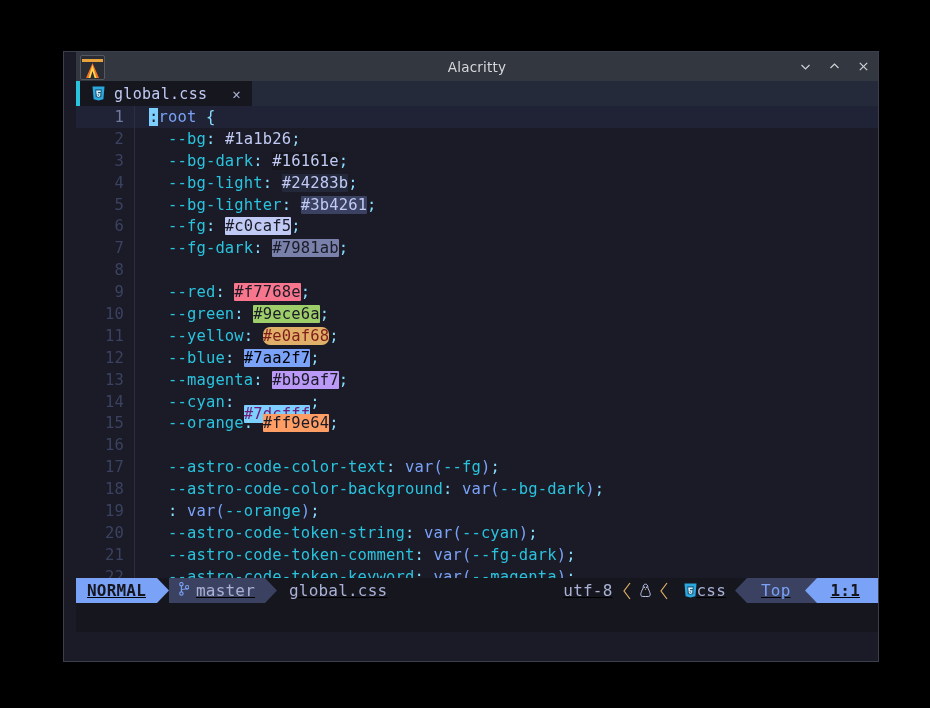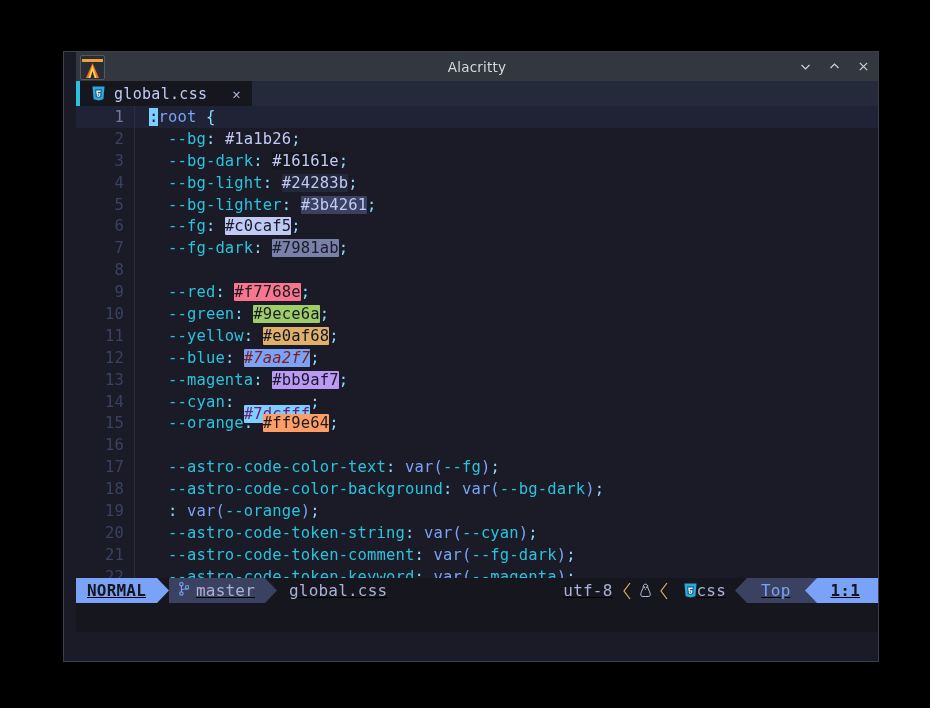--- a/index.html
+++ b/index.html
@@ -309,22 +309,22 @@
       <div class="line current"><div class="lnum">1</div><div class="gutter-sep"></div><div class="code"><span class="cursor">:</span><span class="sel">root</span><span class="plain"> </span><span class="punc">{</span></div></div>
       <div class="line"><div class="lnum">2</div><div class="gutter-sep"></div><div class="code"><span class="plain">  </span><span class="prop">--bg</span><span class="punc">: </span><span class="plain swatch" style="background: rgb(26, 27, 38); color: rgb(192, 202, 245);">#1a1b26</span><span class="punc">;</span></div></div>
       <div class="line"><div class="lnum">3</div><div class="gutter-sep"></div><div class="code"><span class="plain">  </span><span class="prop">--bg-dark</span><span class="punc">: </span><span class="plain swatch" style="background: rgb(22, 22, 30); color: rgb(192, 202, 245);">#16161e</span><span class="punc">;</span></div></div>
       <div class="line"><div class="lnum">4</div><div class="gutter-sep"></div><div class="code"><span class="plain">  </span><span class="prop">--bg-light</span><span class="punc">: </span><span class="plain swatch" style="background: rgb(36, 40, 59); color: rgb(192, 202, 245);">#24283b</span><span class="punc">;</span></div></div>
       <div class="line"><div class="lnum">5</div><div class="gutter-sep"></div><div class="code"><span class="plain">  </span><span class="prop">--bg-lighter</span><span class="punc">: </span><span class="plain swatch" style="background: rgb(59, 66, 97); color: rgb(192, 202, 245);">#3b4261</span><span class="punc">;</span></div></div>
       <div class="line"><div class="lnum">6</div><div class="gutter-sep"></div><div class="code"><span class="plain">  </span><span class="prop">--fg</span><span class="punc">: </span><span class="plain swatch" style="background: rgb(192, 202, 245); color: rgb(26, 27, 38);">#c0caf5</span><span class="punc">;</span></div></div>
       <div class="line"><div class="lnum">7</div><div class="gutter-sep"></div><div class="code"><span class="plain">  </span><span class="prop">--fg-dark</span><span class="punc">: </span><span class="plain swatch" style="background: rgb(121, 129, 171); color: rgb(26, 27, 38);">#7981ab</span><span class="punc">;</span></div></div>
       <div class="line"><div class="lnum">8</div><div class="gutter-sep"></div><div class="code"></div></div>
       <div class="line"><div class="lnum">9</div><div class="gutter-sep"></div><div class="code"><span class="plain">  </span><span class="prop">--red</span><span class="punc">: </span><span class="plain swatch" style="background: rgb(247, 118, 142); color: rgb(26, 27, 38);">#f7768e</span><span class="punc">;</span></div></div>
       <div class="line"><div class="lnum">10</div><div class="gutter-sep"></div><div class="code"><span class="plain">  </span><span class="prop">--green</span><span class="punc">: </span><span class="plain swatch" style="background: rgb(158, 206, 106); color: rgb(26, 27, 38);">#9ece6a</span><span class="punc">;</span></div></div>
-      <div class="line"><div class="lnum">11</div><div class="gutter-sep"></div><div class="code"><span class="plain">  </span><span class="prop">--yellow</span><span class="punc">: </span><span class="plain swatch" style="background: rgb(224, 175, 104); color: #0f172a;">#e0af68</span><span class="punc">;</span></div></div>
-      <div class="line"><div class="lnum">12</div><div class="gutter-sep"></div><div class="code"><span class="plain">  </span><span class="prop">--blue</span><span class="punc">: </span><span class="plain swatch" style="background: rgb(122, 162, 247); color: #7f1d1d; font-style: italic;">#7aa2f7</span><span class="punc">;</span></div></div>
+      <div class="line"><div class="lnum">11</div><div class="gutter-sep"></div><div class="code"><span class="plain">  </span><span class="prop">--yellow</span><span class="punc">: </span><span class="plain swatch" style="background: rgb(224, 175, 104); color: #7f1d1d; border-radius: 7px;">#e0af68</span><span class="punc">;</span></div></div>
+      <div class="line"><div class="lnum">12</div><div class="gutter-sep"></div><div class="code"><span class="plain">  </span><span class="prop">--blue</span><span class="punc">: </span><span class="plain swatch" style="background: rgb(122, 162, 247); color: #000000;">#7aa2f7</span><span class="punc">;</span></div></div>
       <div class="line"><div class="lnum">13</div><div class="gutter-sep"></div><div class="code"><span class="plain">  </span><span class="prop">--magenta</span><span class="punc">: </span><span class="plain swatch" style="background: rgb(187, 154, 247); color: rgb(26, 27, 38);">#bb9af7</span><span class="punc">;</span></div></div>
       <div class="line"><div class="lnum">14</div><div class="gutter-sep"></div><div class="code"><span class="plain">  </span><span class="prop">--cyan</span><span class="punc">: </span><span class="plain swatch" style="background: rgb(125, 207, 255); color: #701a75; margin-top: 25px;">#7dcfff</span><span class="punc">;</span></div></div>
       <div class="line"><div class="lnum">15</div><div class="gutter-sep"></div><div class="code"><span class="plain">  </span><span class="prop">--orange</span><span class="punc">: </span><span class="plain swatch" style="background: rgb(255, 158, 100); color: rgb(26, 27, 38);">#ff9e64</span><span class="punc">;</span></div></div>
       <div class="line"><div class="lnum">16</div><div class="gutter-sep"></div><div class="code"></div></div>
       <div class="line"><div class="lnum">17</div><div class="gutter-sep"></div><div class="code"><span class="plain">  </span><span class="prop">--astro-code-color-text</span><span class="punc">: </span><span class="fn">var(</span><span class="prop">--fg</span><span class="fn">)</span><span class="punc">;</span></div></div>
       <div class="line"><div class="lnum">18</div><div class="gutter-sep"></div><div class="code"><span class="plain">  </span><span class="prop">--astro-code-color-background</span><span class="punc">: </span><span class="fn">var(</span><span class="prop">--bg-dark</span><span class="fn">)</span><span class="punc">;</span></div></div>
       <div class="line"><div class="lnum">19</div><div class="gutter-sep"></div><div class="code"><span class="plain">  </span><span class="punc">: </span><span class="fn">var(</span><span class="prop">--orange</span><span class="fn">)</span><span class="punc">;</span></div></div>
       <div class="line"><div class="lnum">20</div><div class="gutter-sep"></div><div class="code"><span class="plain">  </span><span class="prop">--astro-code-token-string</span><span class="punc">: </span><span class="fn">var(</span><span class="prop">--cyan</span><span class="fn">)</span><span class="punc">;</span></div></div>
       <div class="line"><div class="lnum">21</div><div class="gutter-sep"></div><div class="code"><span class="plain">  </span><span class="prop">--astro-code-token-comment</span><span class="punc">: </span><span class="fn">var(</span><span class="prop">--fg-dark</span><span class="fn">)</span><span class="punc">;</span></div></div>
       <div class="line"><div class="lnum">22</div><div class="gutter-sep"></div><div class="code"><span class="plain">  </span><span class="prop">--astro-code-token-keyword</span><span class="punc">: </span><span class="fn">var(</span><span class="prop">--magenta</span><span class="fn">)</span><span class="punc">;</span></div></div>

